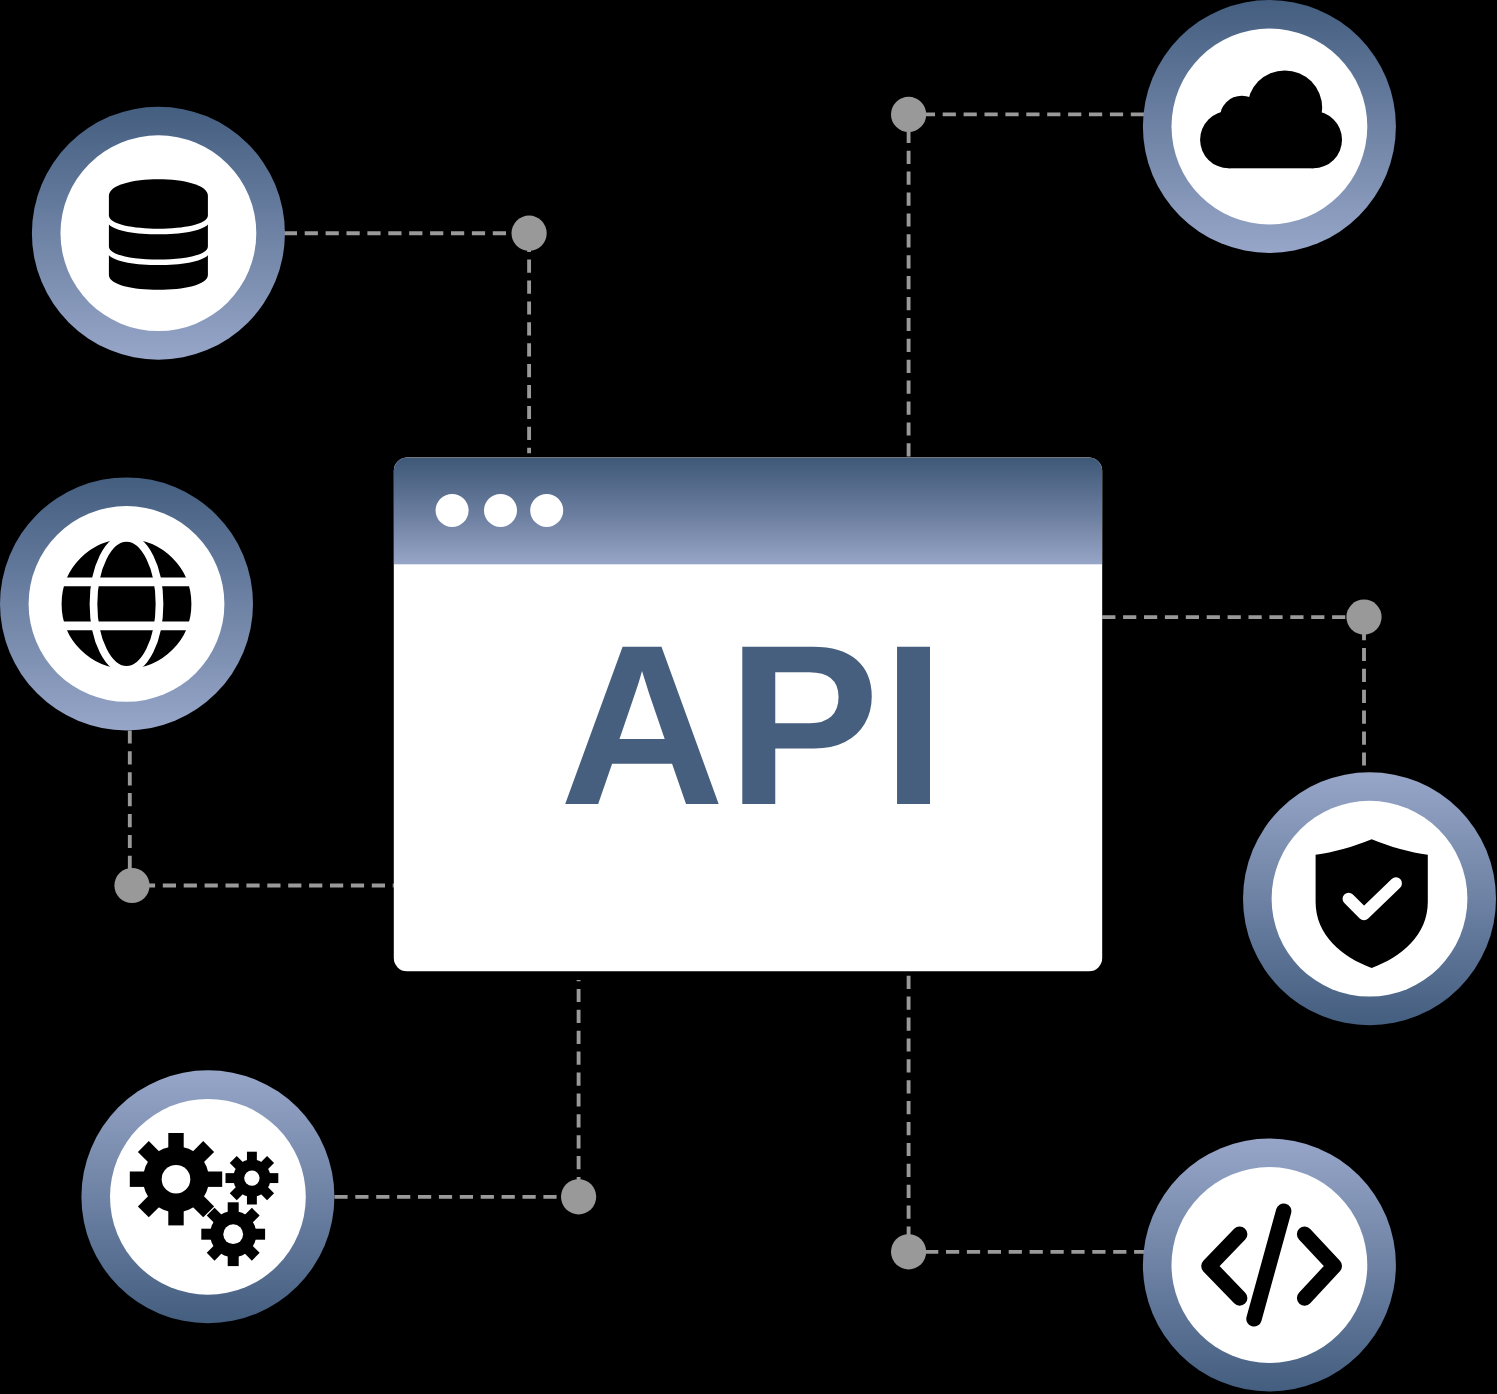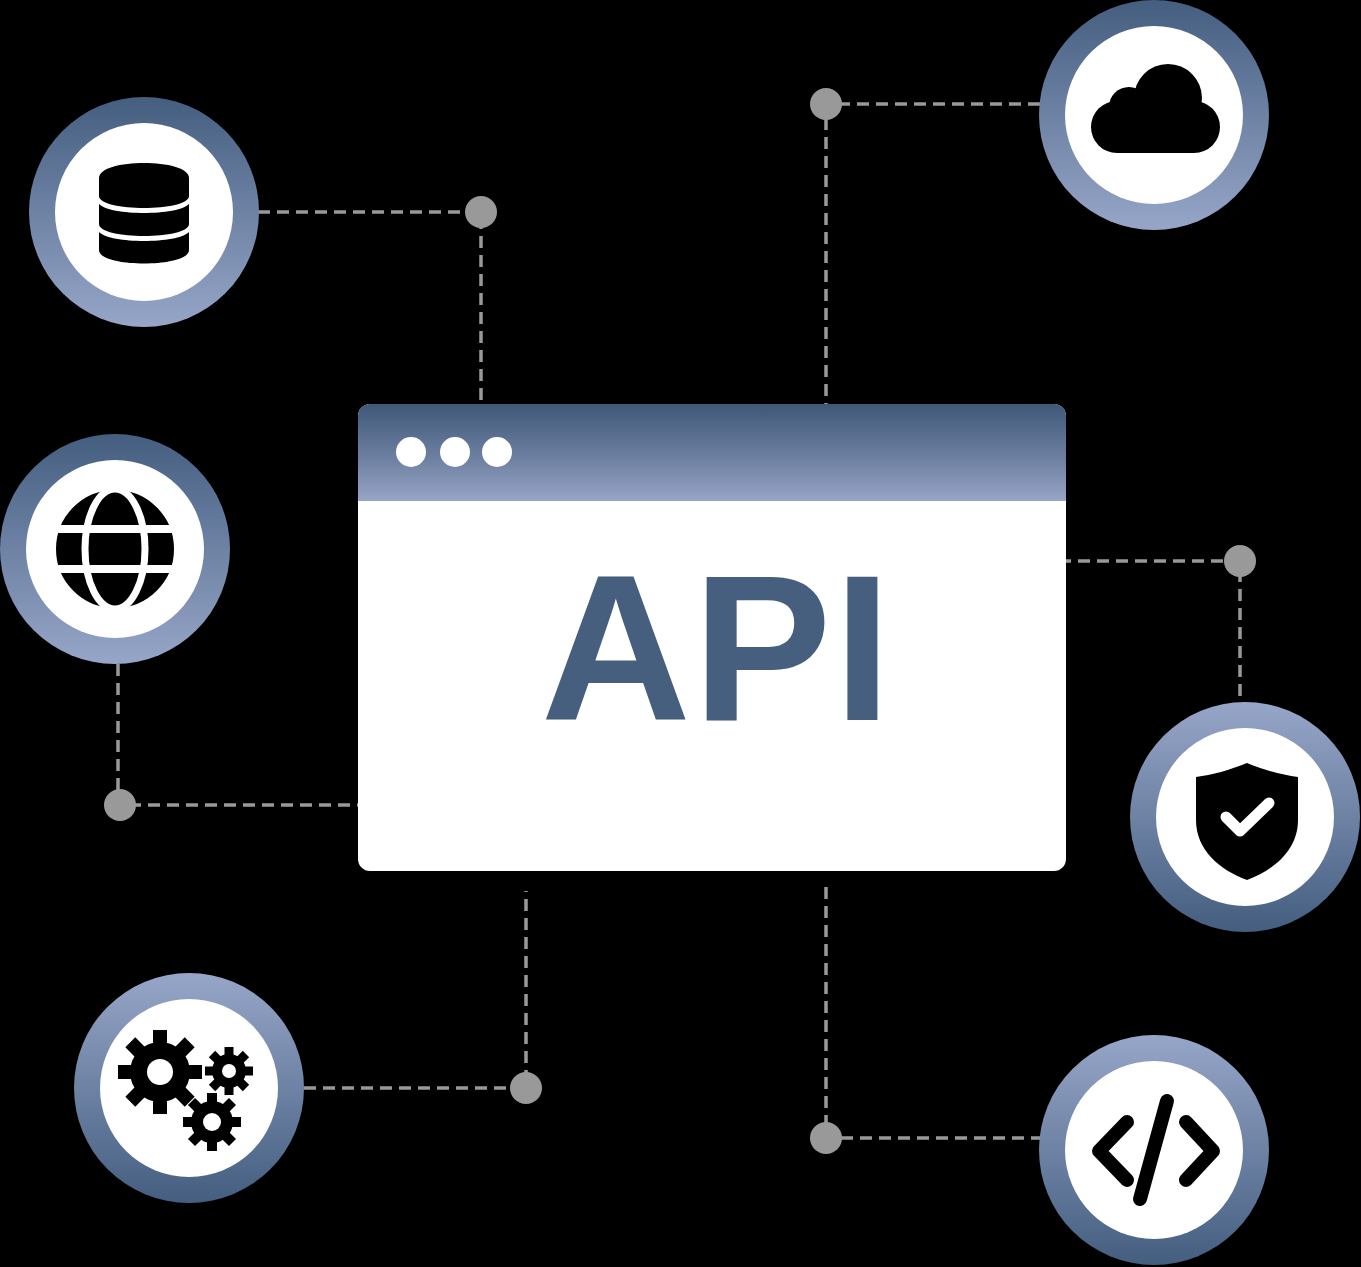--- a/index.html
+++ b/index.html
@@ -1,18 +1,18 @@
 <!DOCTYPE html>
 <html><head>
 <meta charset="utf-8">
 <style>
   html, body { margin: 0; padding: 0; background: #000; }
   body { width: 1361px; height: 1267px; position: relative; overflow: hidden; font-family: "Liberation Sans", sans-serif; }
   #canvas { position: absolute; left: 0; top: 0; }
-  .api-window { position: absolute; left: 358px; top: 404px; width: 708px; height: 467px; background: #fff; border-radius: 12px; overflow: hidden; }
+  .api-window { position: absolute; left: 358px; top: 416px; width: 644px; height: 467px; background: #fff; border-radius: 12px; overflow: hidden; }
   .api-header { position: absolute; left: 0; top: 0; width: 100%; height: 97px; background: linear-gradient(to bottom, #3e5878 0%, #6d7fa0 55%, #97a5c7 100%); }
   .win-dot { position: absolute; top: 33px; width: 30px; height: 30px; border-radius: 50%; background: #fff; }
   .api-title { position: absolute; left: 0; right: 0; top: 140px; text-align: center; font-family: "Liberation Sans", sans-serif; font-weight: 700; font-size: 208px; line-height: 208px; color: #465f7e; letter-spacing: 2px; padding-left: 10px; }
 </style>
 </head>
 <body>
 
 <svg id="canvas" width="1361" height="1267" viewBox="0 0 1361 1267">
   <defs>
     <linearGradient id="gDown" x1="0" y1="0" x2="0" y2="1">

